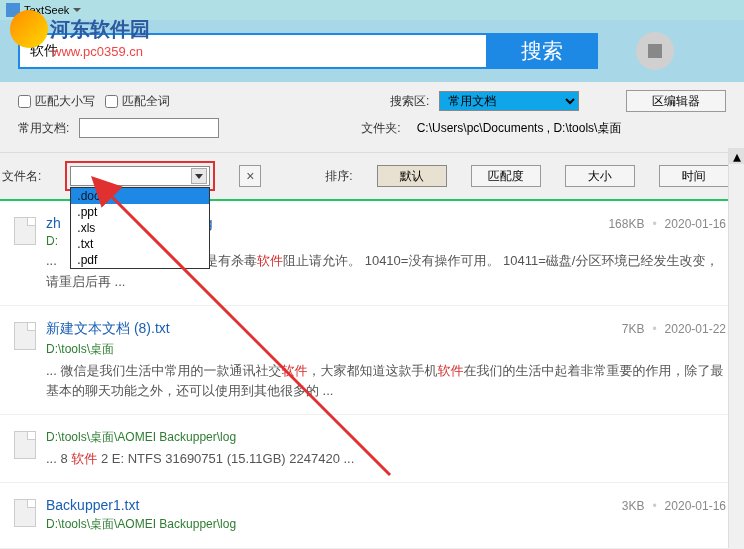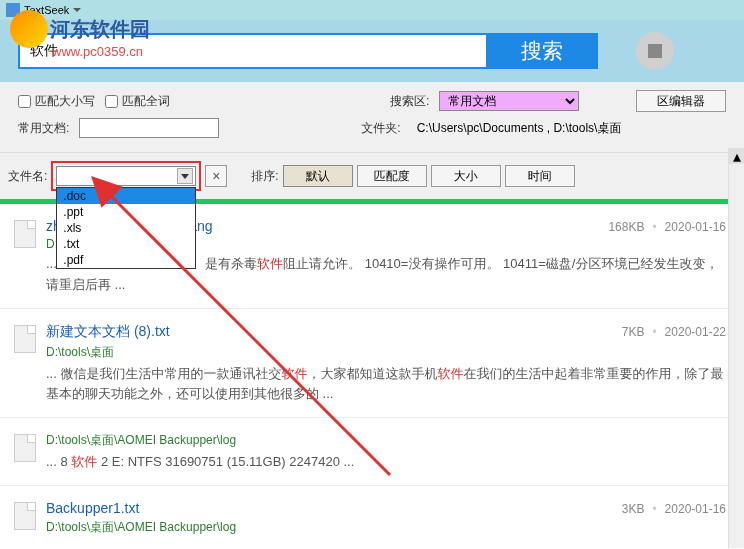--- a/index.html
+++ b/index.html
@@ -21,26 +21,26 @@
     .search-btn { width: 112px; height: 36px; background: #1e88e5; color: #fff; border: none; font-size: 21px; cursor: pointer; }
     .stop-btn { width: 38px; height: 38px; border-radius: 50%; background: #d0d0d0; border: none; margin-left: 30px; display: flex; align-items: center; justify-content: center; cursor: pointer; }
     .stop-square { width: 14px; height: 14px; background: #888; }
     
     .options-bar { background: #f0f0f0; padding: 8px 18px; font-size: 12px; border-bottom: 1px solid #ddd; }
     .options-row { display: flex; align-items: center; gap: 10px; margin-bottom: 6px; }
     .checkbox-group { display: flex; align-items: center; gap: 4px; }
     .checkbox-group input { width: 13px; height: 13px; }
     .label-text { color: #333; }
     .exclude-input { width: 140px; height: 20px; border: 1px solid #888; padding: 0 4px; }
-    .zone-select { width: 140px; height: 20px; border: 1px solid #888; background: #f0abfc; padding: 0 4px; font-size: 12px; }
-    .zone-editor-btn { width: 90px; height: 22px; border: 1px solid #999; background: #f5f5f5; font-size: 12px; cursor: pointer; }
+    .zone-select { width: 140px; height: 20px; border: 1px solid #888; background: #0ea5e9; padding: 0 4px; font-size: 12px; }
+    .zone-editor-btn { width: 100px; height: 22px; border: 1px solid #999; background: #f5f5f5; font-size: 12px; cursor: pointer; }
     .folder-path { font-size: 12px; color: #000000; margin-left: 6px; }
     .spacer-mid { margin-left: 200px; }
     
-    .filter-bar { background: #f0f0f0; padding: 8px 8px; display: flex; align-items: center; gap: 4px; font-size: 12px; border-bottom: 5px solid #22c55e; position: relative; }
+    .filter-bar { background: #f0f0f0; padding: 8px 2px; display: flex; align-items: center; gap: 24px; font-size: 12px; border-bottom: 2px solid #22c55e; position: relative; }
     .filename-combo-wrap { position: relative; border: 2px solid #e03030; padding: 3px; }
     .filename-combo { width: 140px; height: 20px; border: 1px solid #888; background: #fff; display: flex; align-items: center; justify-content: space-between; padding: 0 2px 0 6px; cursor: pointer; }
     .combo-arrow { width: 16px; height: 16px; background: #e8e8e8; border: 1px solid #aaa; display: flex; align-items: center; justify-content: center; }
     .combo-arrow::after { content: ''; border-left: 4px solid transparent; border-right: 4px solid transparent; border-top: 5px solid #333; }
     .dropdown-list { position: absolute; top: 24px; left: 3px; width: 140px; background: #fff; border: 1px solid #333; z-index: 50; }
     .dropdown-item { padding: 1px 6px; font-size: 12px; cursor: pointer; }
     .dropdown-item.selected { background: #1e88e5; color: #0f172a; }
     .sort-btn { width: 70px; height: 22px; border: 1px solid #999; background: #f5f5f5; font-size: 12px; cursor: pointer; }
     .sort-btn.active { background: #e8e0d0; border-color: #888; }
     .reset-x { width: 22px; height: 22px; border: 1px solid #999; background: #f5f5f5; font-size: 14px; cursor: pointer; color: #555; }

